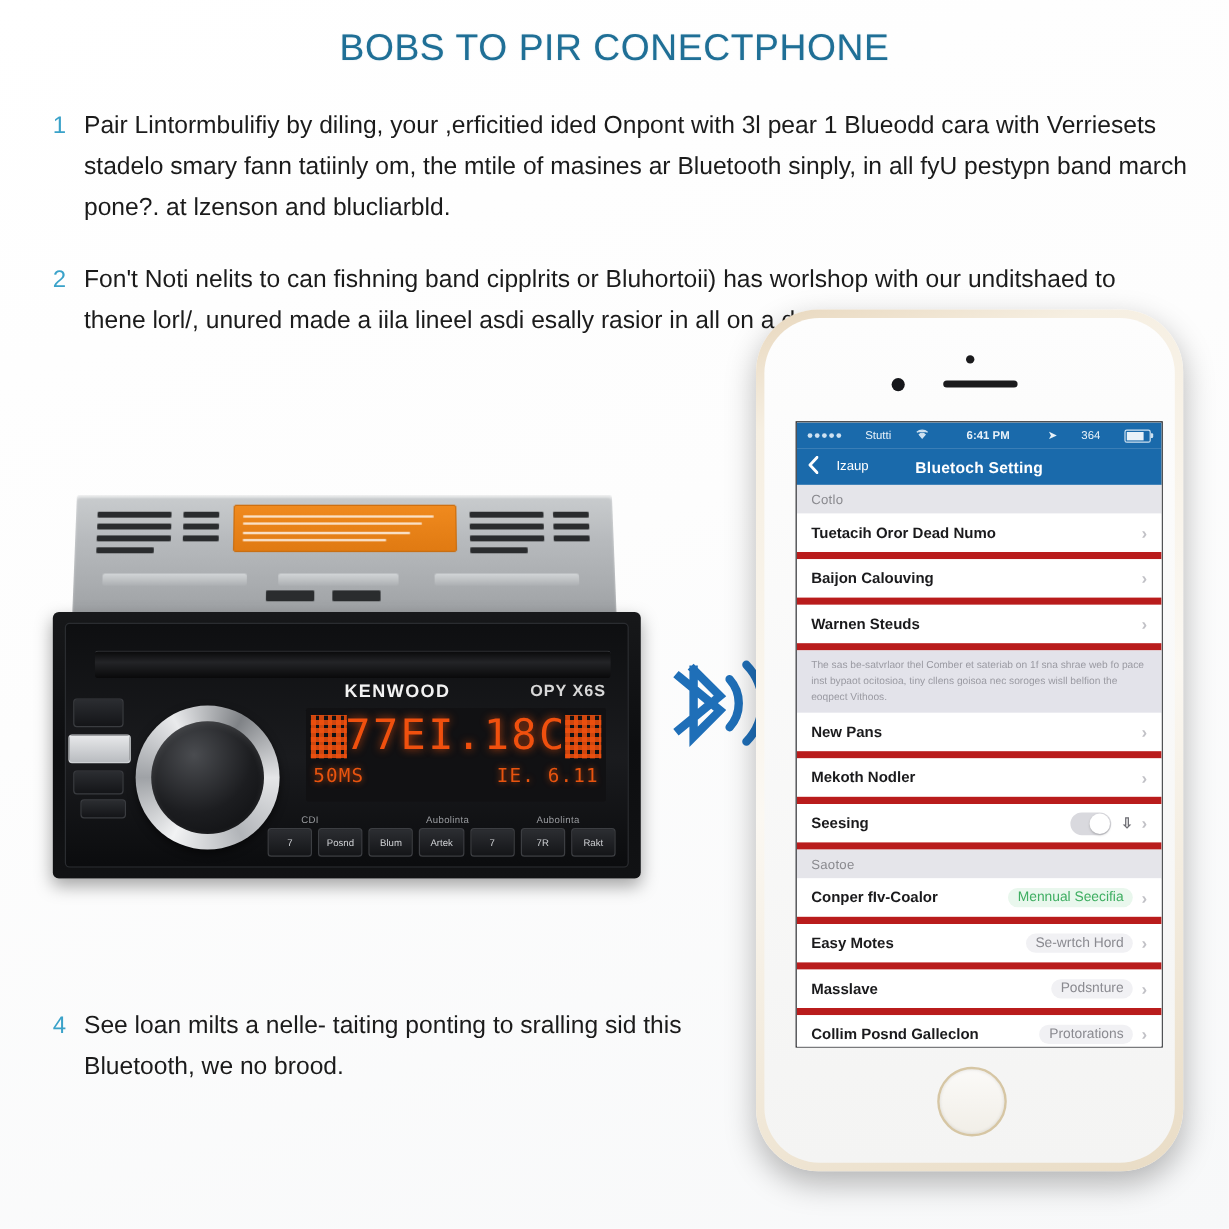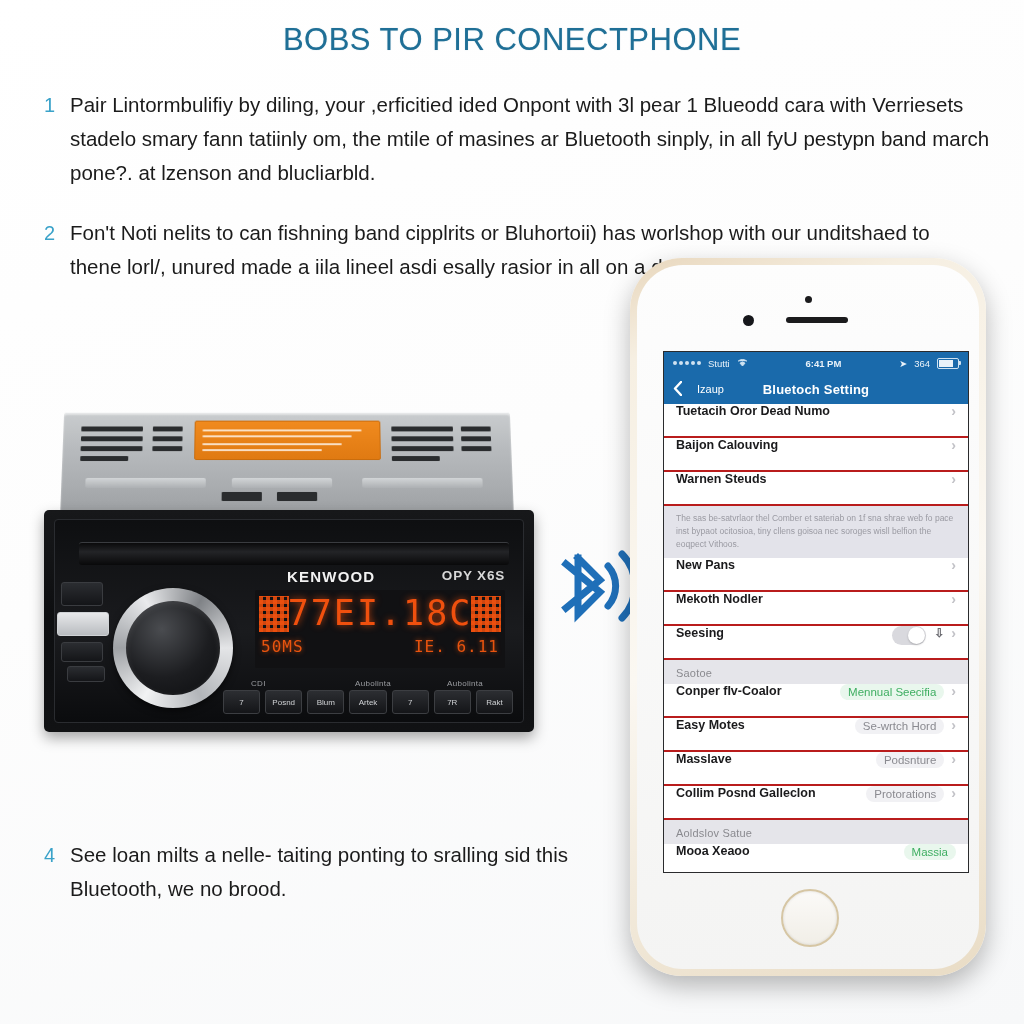--- a/index.html
+++ b/index.html
@@ -298,21 +298,21 @@
   .statusbar {
     height: 22px;
     background: #1a6aab;
     display: flex;
     align-items: center;
     padding: 0 9px;
     color: #e9f2f9;
     font-size: 9.5px;
     justify-content: space-between;
   }
-  .sb-left,.sb-right { display:flex; align-items:center; gap:7px; }
+  .sb-left,.sb-right { display:flex; align-items:center; gap:20px; }
   .sb-dots { display:flex; gap:2px; }
   .sb-dots i { width:4px; height:4px; border-radius:50%; background:#cfe2f1; display:block; }
   .battery {
     width: 20px; height: 9px;
     border: 1px solid #cfe2f1;
     border-radius: 2px;
     position: relative;
   }
   .battery:after{
     content:""; position:absolute; right:-3px; top:2.5px;
@@ -347,25 +347,25 @@
   }
   .footnote {
     background: #e3e3ea;
     color: #9a9aa2;
     font-size: 8.5px;
     line-height: 13px;
     padding: 6px 12px 7px;
   }
   .row {
     display: flex;
-    align-items: flex-start;
+    align-items: center;
     padding: 0 12px;
     height: 32px;
     background: #ffffff;
-    border-bottom: 2px solid #b91c1c;
+    border-bottom: 6px solid #b91c1c;
     font-size: 12.5px;
     color: #1a1a1c;
     font-weight: bold;
   }
   .row .spacer { flex: 1; }
   .row .value {
     font-weight: normal;
     color: #8a8a90;
     font-size: 11.5px;
     background: #f1f1f4;
@@ -552,20 +552,21 @@
                     <path d="M8 1 L2 7.5 L8 14" fill="none" stroke="#ffffff" stroke-width="2.4" stroke-linecap="round" stroke-linejoin="round"></path>
                   </svg>
               </span>
               <span class="nav-back-label">Izaup</span>
             </div>
             <div class="nav-title">Bluetoch Setting</div>
           </div>
 
           <div class="list">
 
+            <div class="group-header">Cotlo</div>
             <div class="row">
               <span>Tuetacih Oror Dead Numo</span>
               <span class="spacer"></span>
               <span class="chev">›</span>
             </div>
             <div class="row">
               <span>Baijon Calouving</span>
               <span class="spacer"></span>
               <span class="chev">›</span>
             </div>

